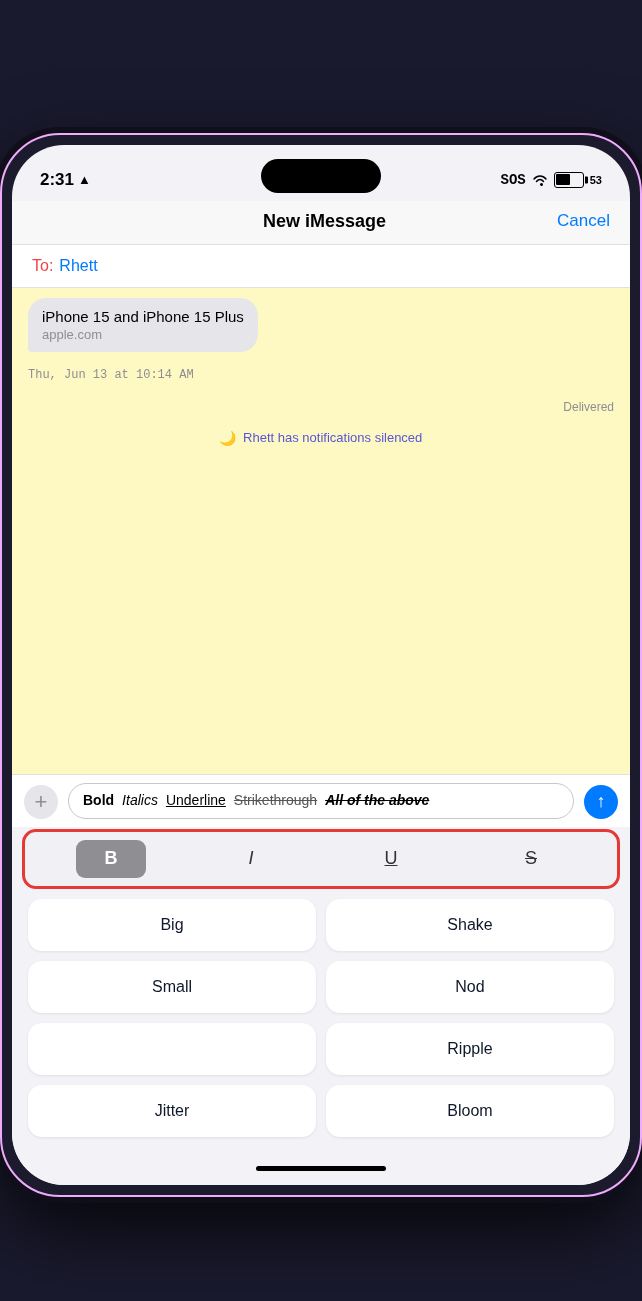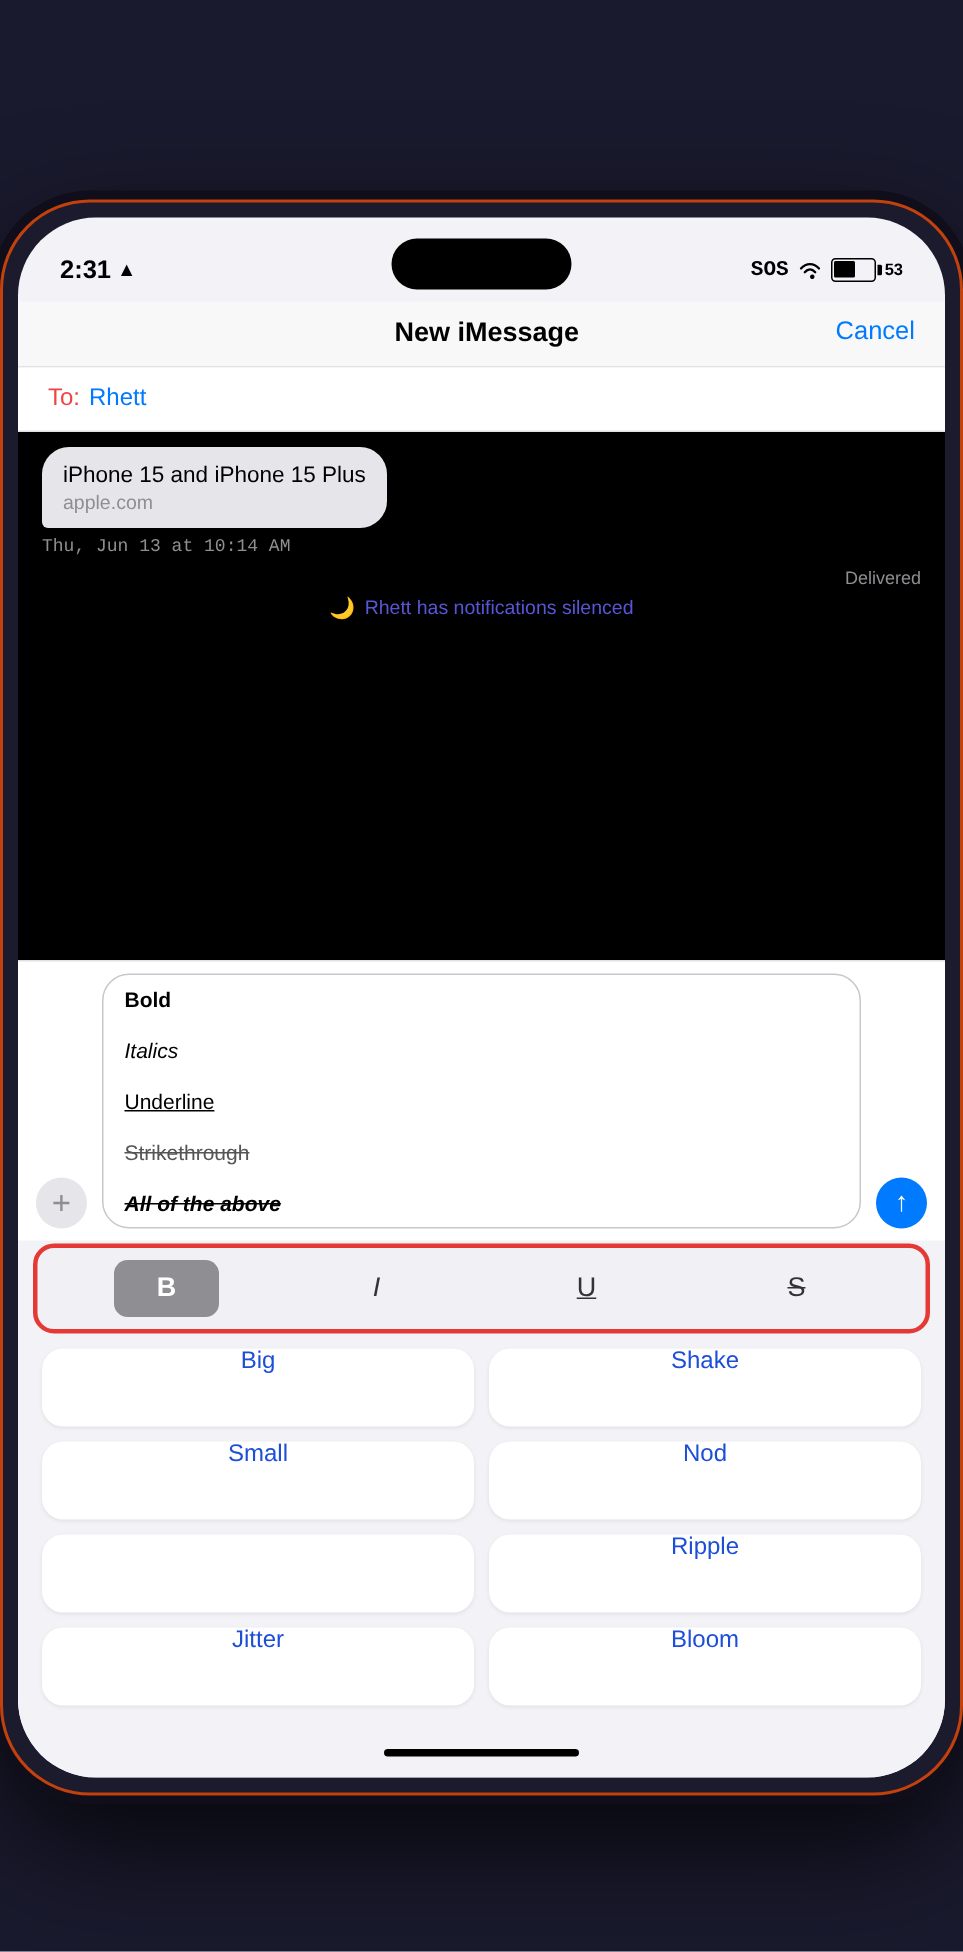--- a/index.html
+++ b/index.html
@@ -13,21 +13,21 @@
       font-family: -apple-system, BlinkMacSystemFont, 'Helvetica Neue', Arial, sans-serif;
     }
 
     .phone-frame {
       width: 642px;
       height: 1064px;
       background: #1c1b2e;
       border-radius: 60px;
       position: relative;
       overflow: hidden;
-      border: 2px solid #c2410c;
+      border: 2px solid #f0abfc;
       box-shadow: 0 0 0 6px #0f0e1a, 0 30px 80px rgba(0,0,0,0.8);
       margin-top: 28px;
     }
 
     
     .phone-frame::before {
       content: '';
       position: absolute;
       left: -6px;
       top: 180px;
@@ -205,26 +205,26 @@
     }
 
     .to-name {
       color: #007aff;
       font-weight: 400;
     }
 
     
     .messages-area {
       flex: 1;
-      background: #000000;
+      background: #fef9c3;
       padding: 10px 16px;
       overflow-y: auto;
       display: flex;
       flex-direction: column;
-      gap: 1px;
+      gap: 12px;
     }
 
     .msg-gray-bubble {
       background: #e5e5ea;
       border-radius: 18px 18px 18px 4px;
       padding: 10px 14px;
       max-width: 75%;
       align-self: flex-start;
     }
 
@@ -310,22 +310,21 @@
       border: 1.5px solid #c7c7cc;
       border-radius: 18px;
       padding: 8px 14px;
       font-size: 14px;
       min-height: 36px;
       background: #fff;
     }
 
     .text-lines {
       display: flex;
-      flex-direction: column;
-      gap: 18px;
+      gap: 8px;
     }
 
     .text-bold { font-weight: 700; font-size: 14px; }
     .text-italic { font-style: italic; font-size: 14px; }
     .text-underline { text-decoration: underline; font-size: 14px; }
     .text-strikethrough { text-decoration: line-through; font-size: 14px; color: #555; }
     .text-all-above { font-weight: 700; font-style: italic; text-decoration: line-through; font-size: 14px; }
 
     .send-btn {
       width: 34px;
@@ -385,24 +384,25 @@
       grid-template-columns: 1fr 1fr;
       gap: 10px;
       flex-shrink: 0;
     }
 
     .effect-btn {
       background: #fff;
       border-radius: 14px;
       height: 52px;
       display: flex;
+      align-items: center;
       justify-content: center;
       font-size: 16px;
       font-weight: 400;
-      color: #1d4ed8;
+      color: #0f172a;
       box-shadow: 0 1px 3px rgba(0,0,0,0.08);
     }
 
     
     .home-indicator {
       height: 32px;
       background: #f2f2f7;
       display: flex;
       align-items: center;
       justify-content: center;

